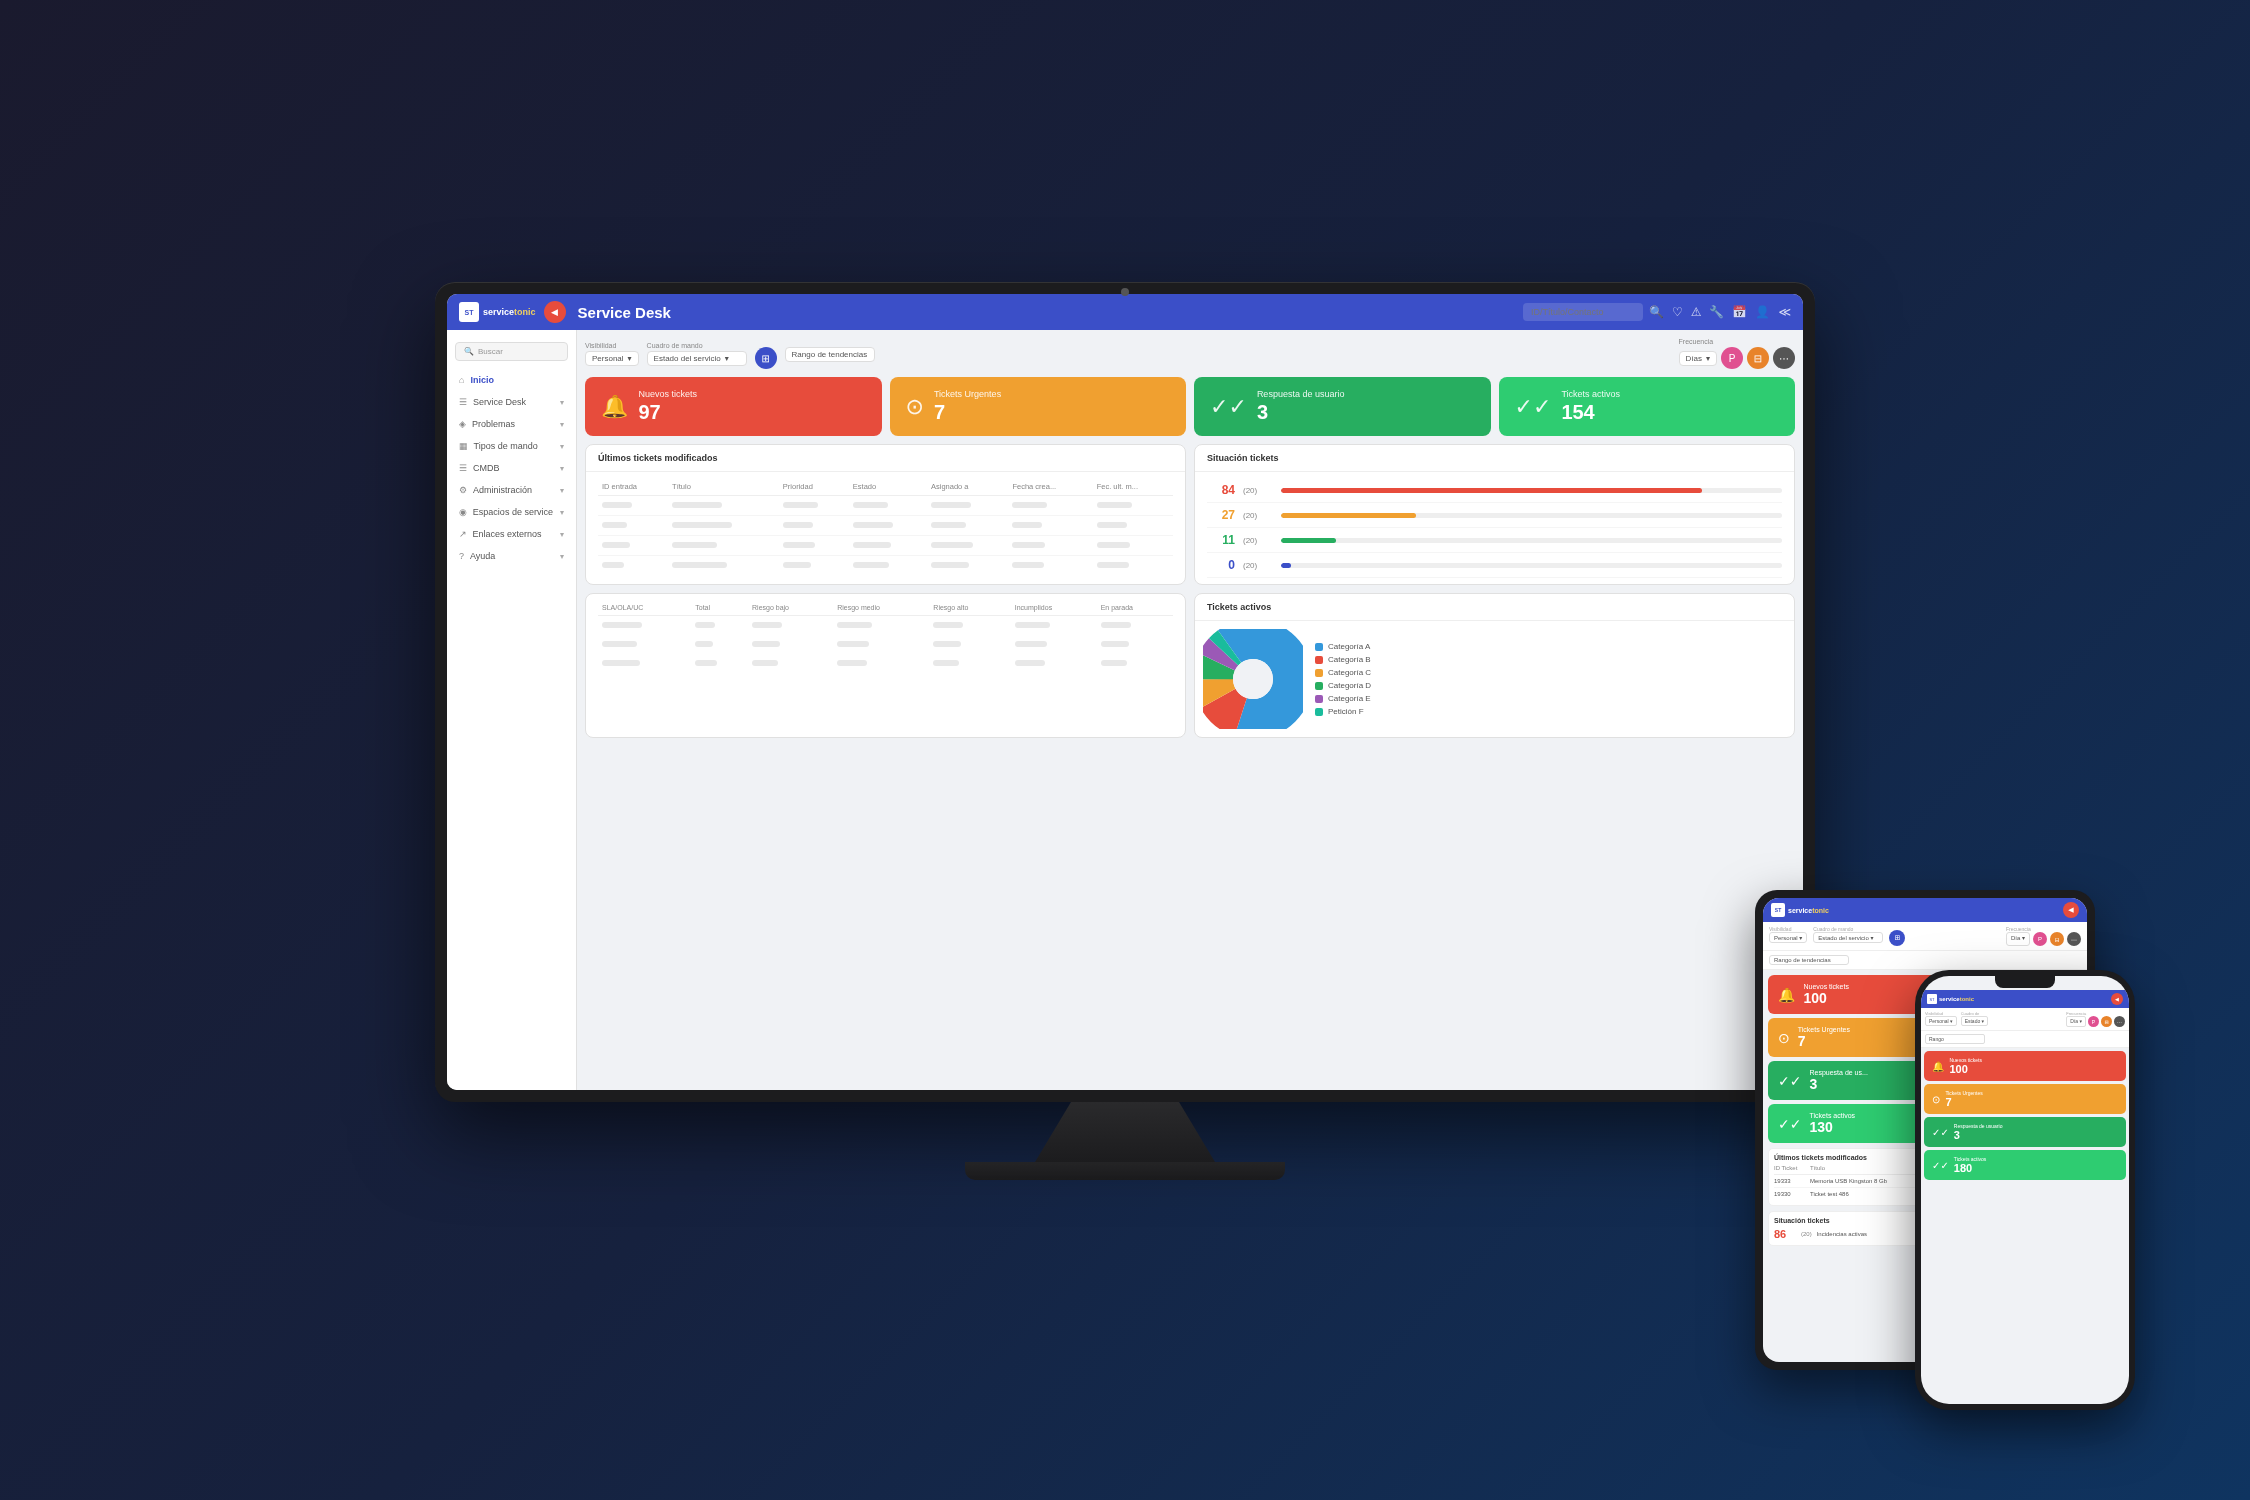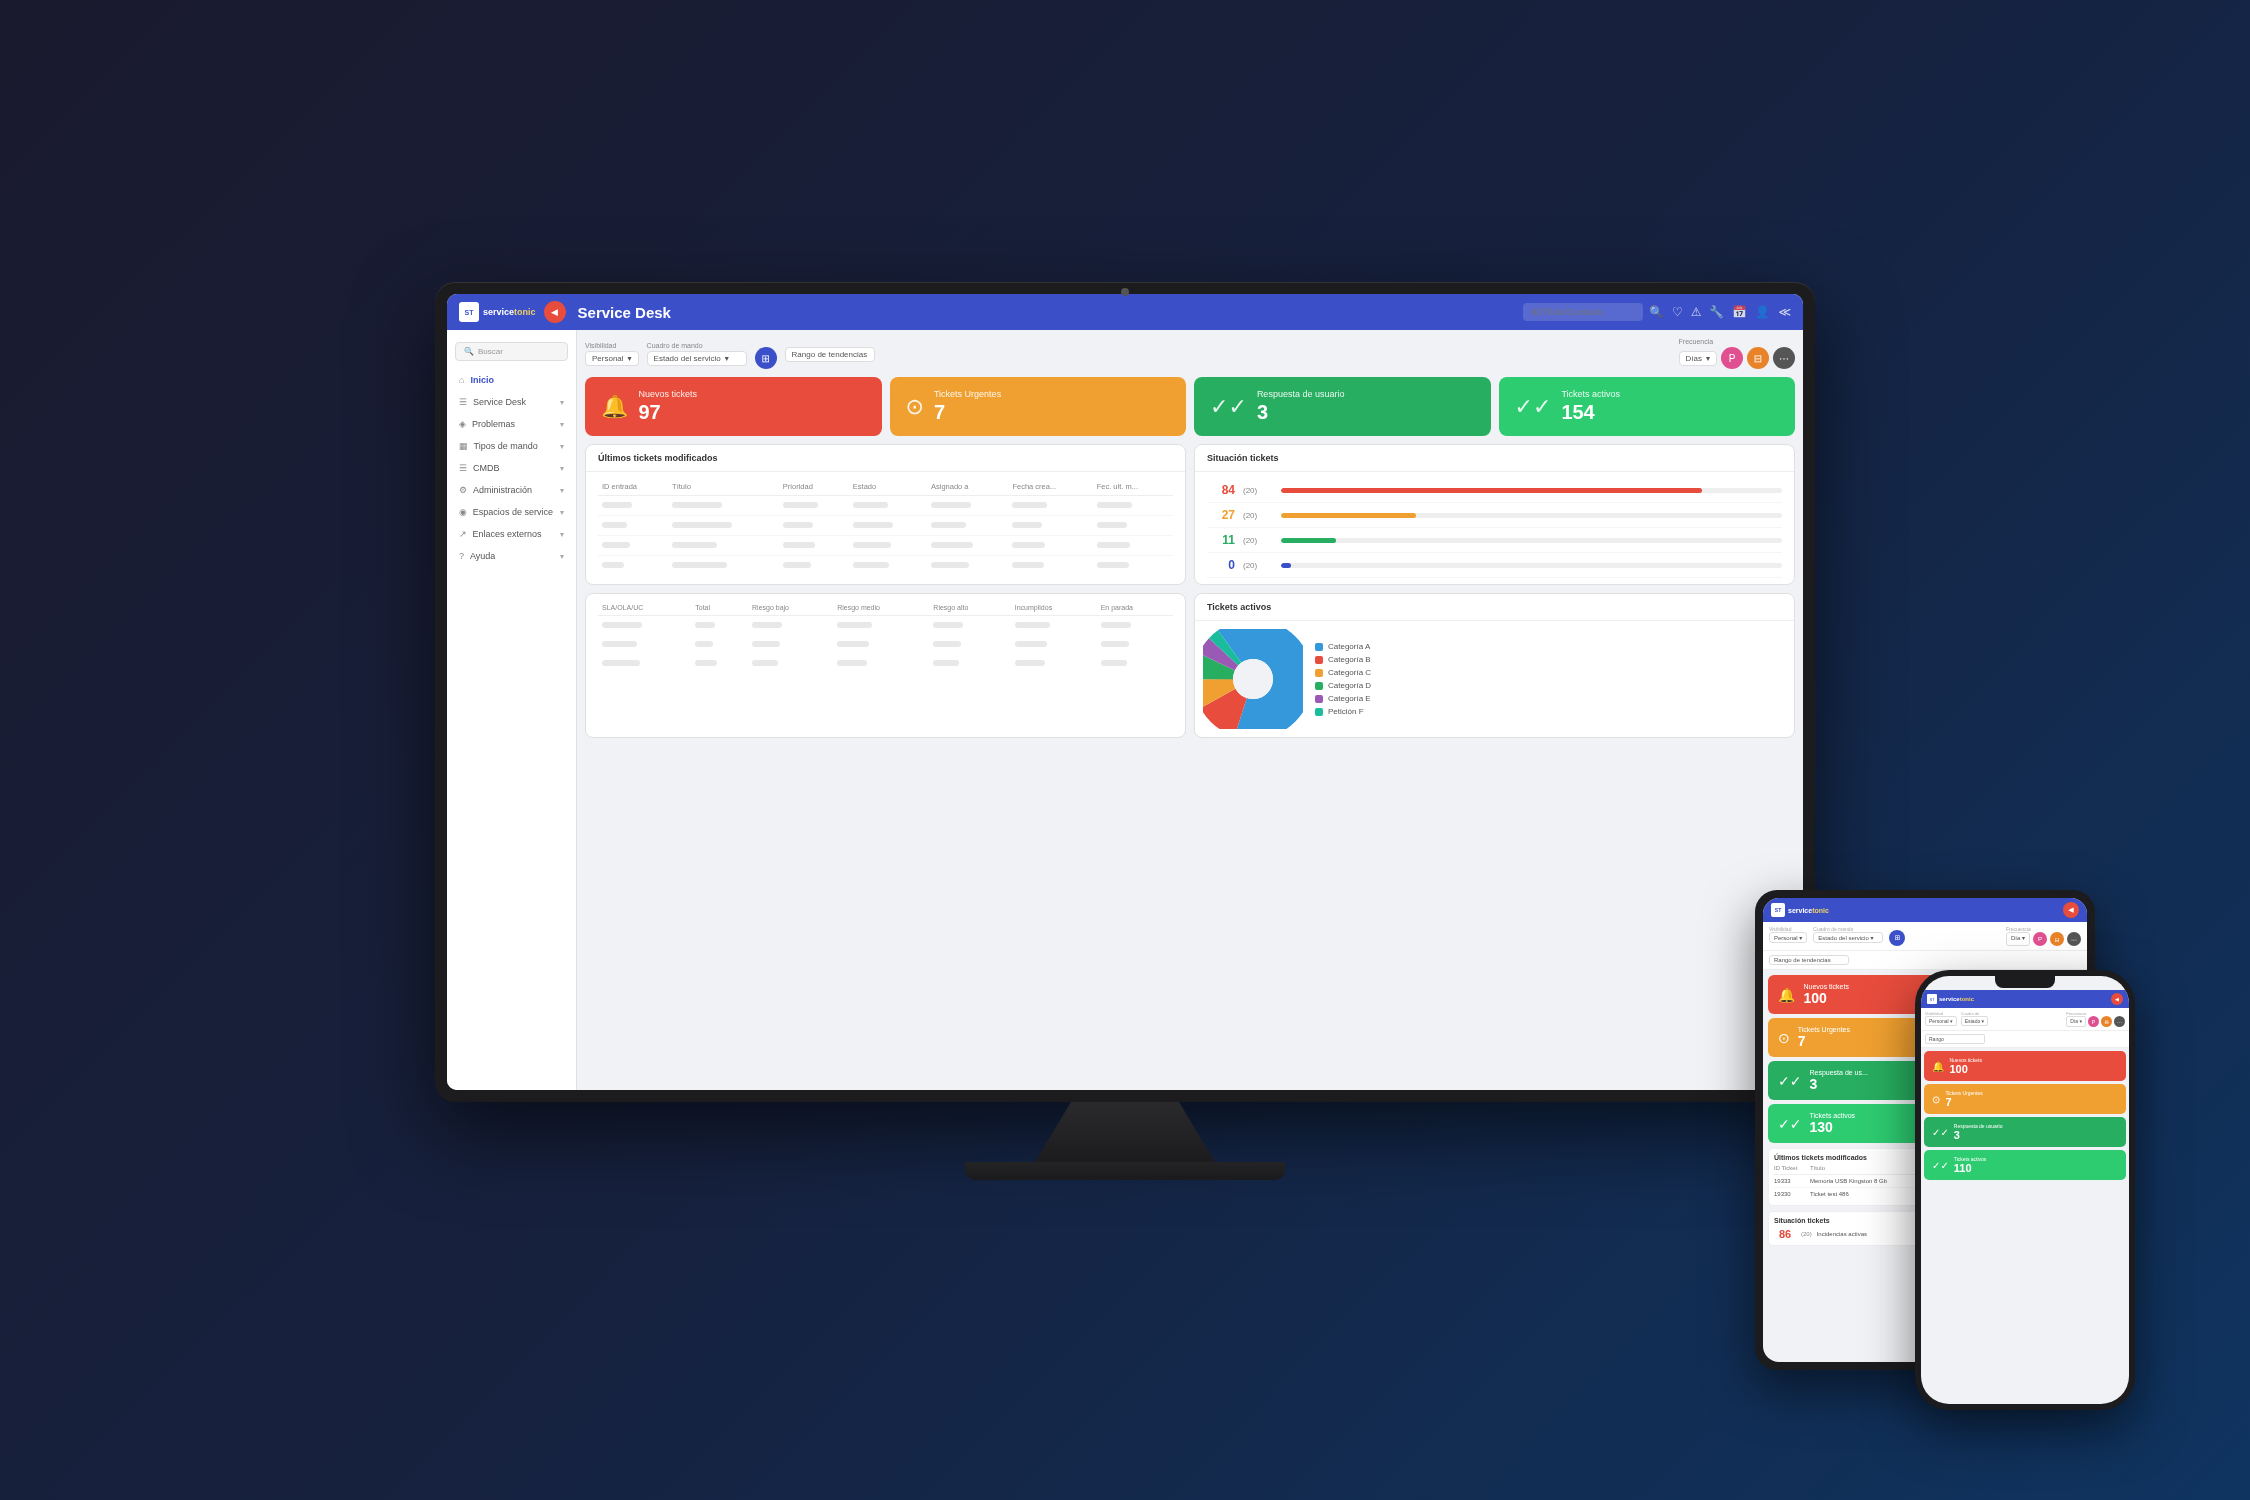--- a/index.html
+++ b/index.html
@@ -1163,21 +1163,21 @@
               <span style="flex:1;">Ticket test 486</span>
               <span style="min-width:30px;">Normal</span>
               <span style="min-width:30px;">Petición</span>
               <span style="min-width:30px;"></span>
             </div>
           </div>
 
           <div style="background:white;border-radius:5px;margin-top:5px;padding:5px;border:1px solid #eee;">
             <div style="font-size:7px;font-weight:600;color:#333;margin-bottom:4px;">Situación tickets</div>
             <div style="display:flex;align-items:center;gap:5px;">
-              <span style="font-size:11px;font-weight:700;color:#e74c3c;min-width:22px;text-align:center;">86</span>
+              <span style="font-size:11px;font-weight:700;color:#e74c3c;min-width:22px;">86</span>
               <span style="font-size:6px;color:#888;">(20)</span>
               <span style="font-size:6px;color:#555;">Incidencias activas</span>
             </div>
           </div>
         </div>
       </div>
     </div>
   </div>
 
   <div class="phone">
@@ -1232,21 +1232,21 @@
             <span class="phone-stat-icon">✓✓</span>
             <div>
               <div class="phone-stat-label">Respuesta de usuario</div>
               <div class="phone-stat-value">3</div>
             </div>
           </div>
           <div class="phone-stat-card green2">
             <span class="phone-stat-icon">✓✓</span>
             <div>
               <div class="phone-stat-label">Tickets activos</div>
-              <div class="phone-stat-value">110</div>
+              <div class="phone-stat-value">180</div>
             </div>
           </div>
         </div>
       </div>
     </div>
   </div>
 
 </div>
 
 </body></html>

